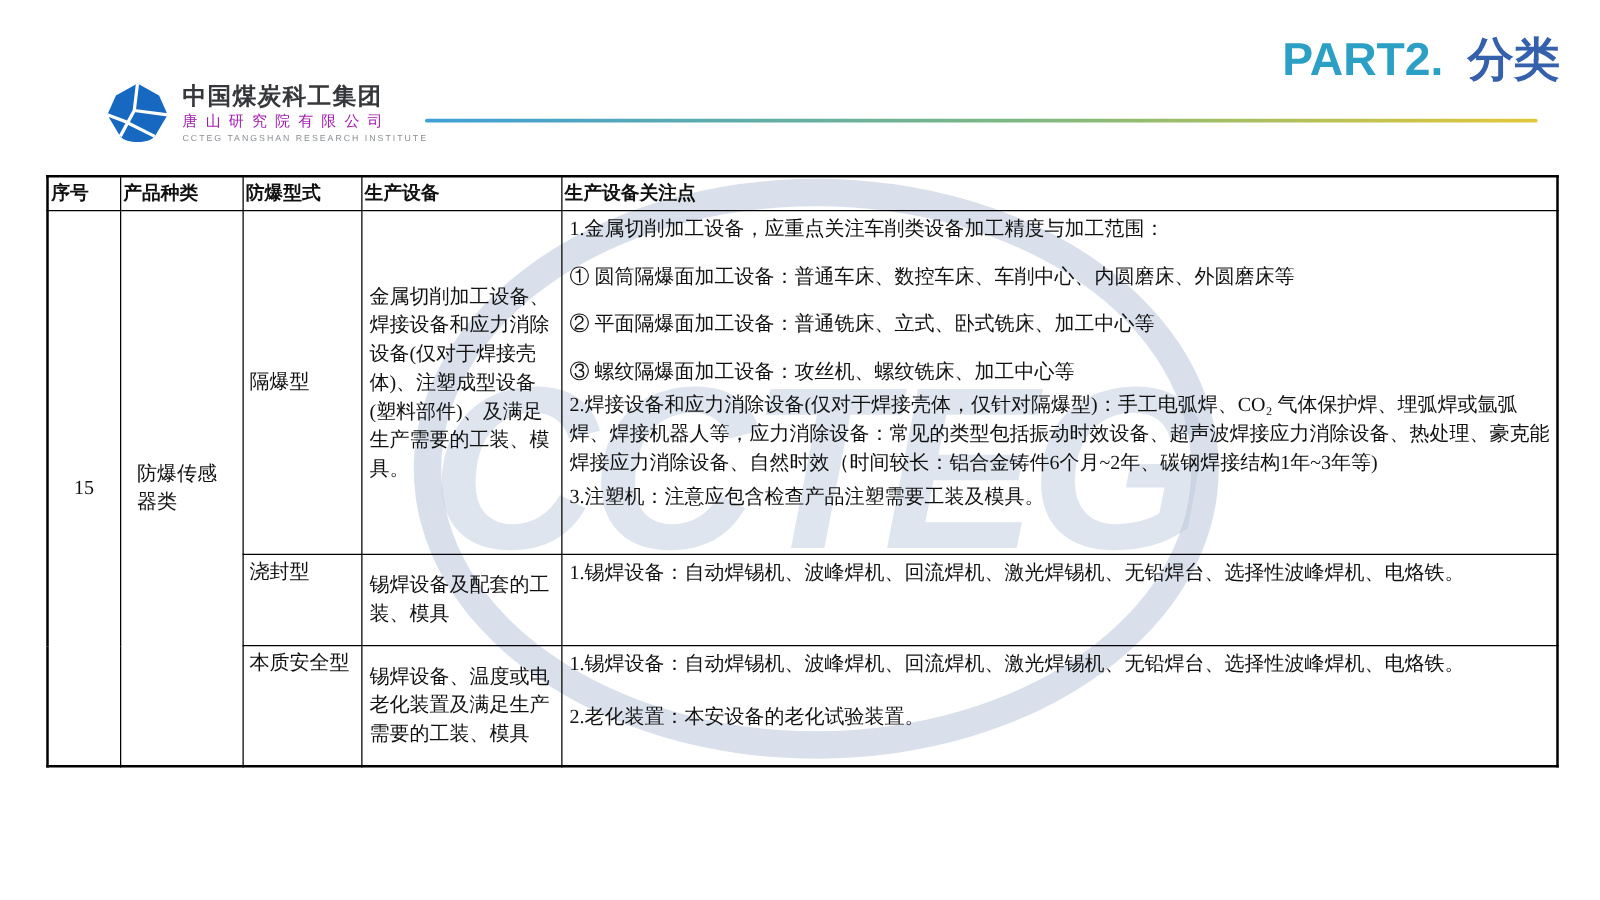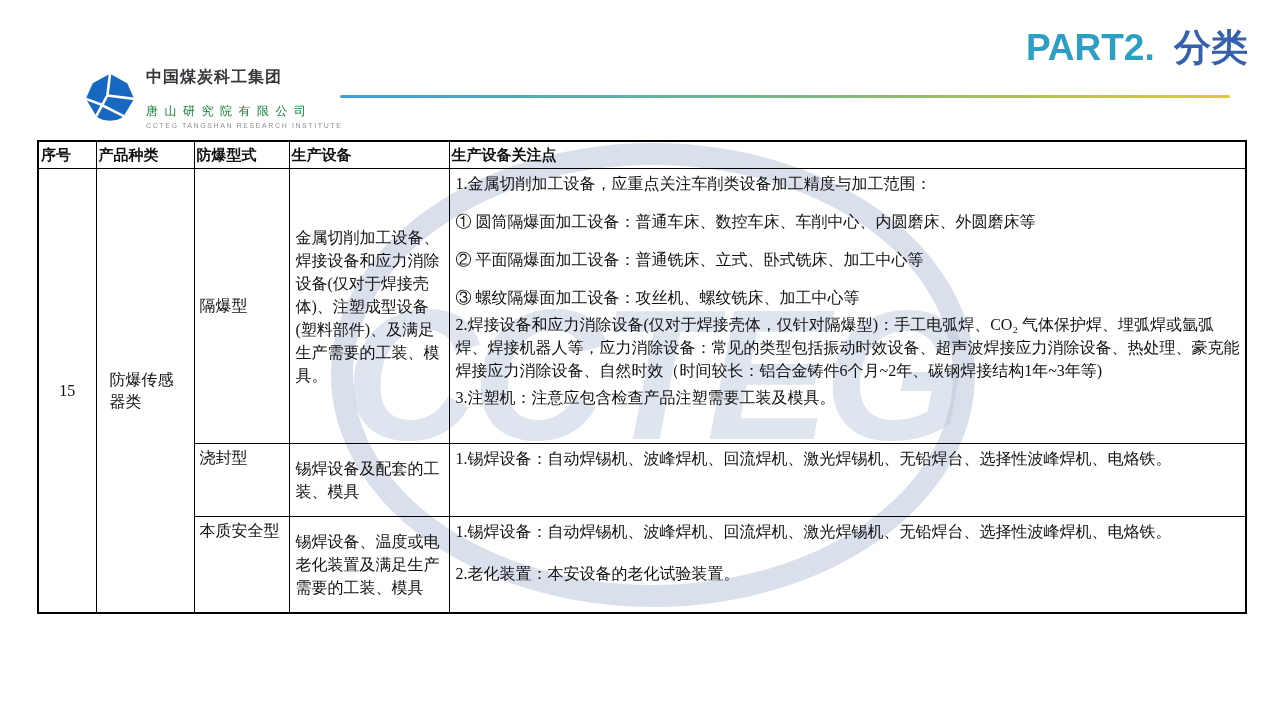--- a/index.html
+++ b/index.html
@@ -16,27 +16,27 @@
   
   .logo {
     position: absolute; left: 84px; top: 66px;
     display: flex; align-items: center; gap: 10px;
     z-index: 3;
   }
   .logo svg { display: block; }
   .logo-text { display: flex; flex-direction: column; }
   .logo-main {
     font-family: "Liberation Sans", "DejaVu Sans", sans-serif;
-    font-weight: bold; font-size: 16px; color: #35373b; letter-spacing: 1px;
+    font-weight: bold; font-size: 19px; color: #35373b; letter-spacing: 1px;
     line-height: 22px;
   }
   .logo-sub {
     font-family: "Liberation Sans", "DejaVu Sans", sans-serif;
-    font-size: 12px; color: #15803d; letter-spacing: 6.5px; line-height: 15px;
-    margin-top: 16px;
+    font-size: 12px; color: #a21caf; letter-spacing: 6.5px; line-height: 15px;
+    margin-top: 1px;
   }
   .logo-en {
     font-family: "Liberation Sans", "DejaVu Sans", sans-serif;
     font-size: 7px; color: #8a8f96; letter-spacing: 1.6px; line-height: 9px;
     margin-top: 2px;
   }
 
   .slide-title {
     position: absolute; right: 32px; top: 26px;
     font-family: "Liberation Sans", "DejaVu Sans", sans-serif;

